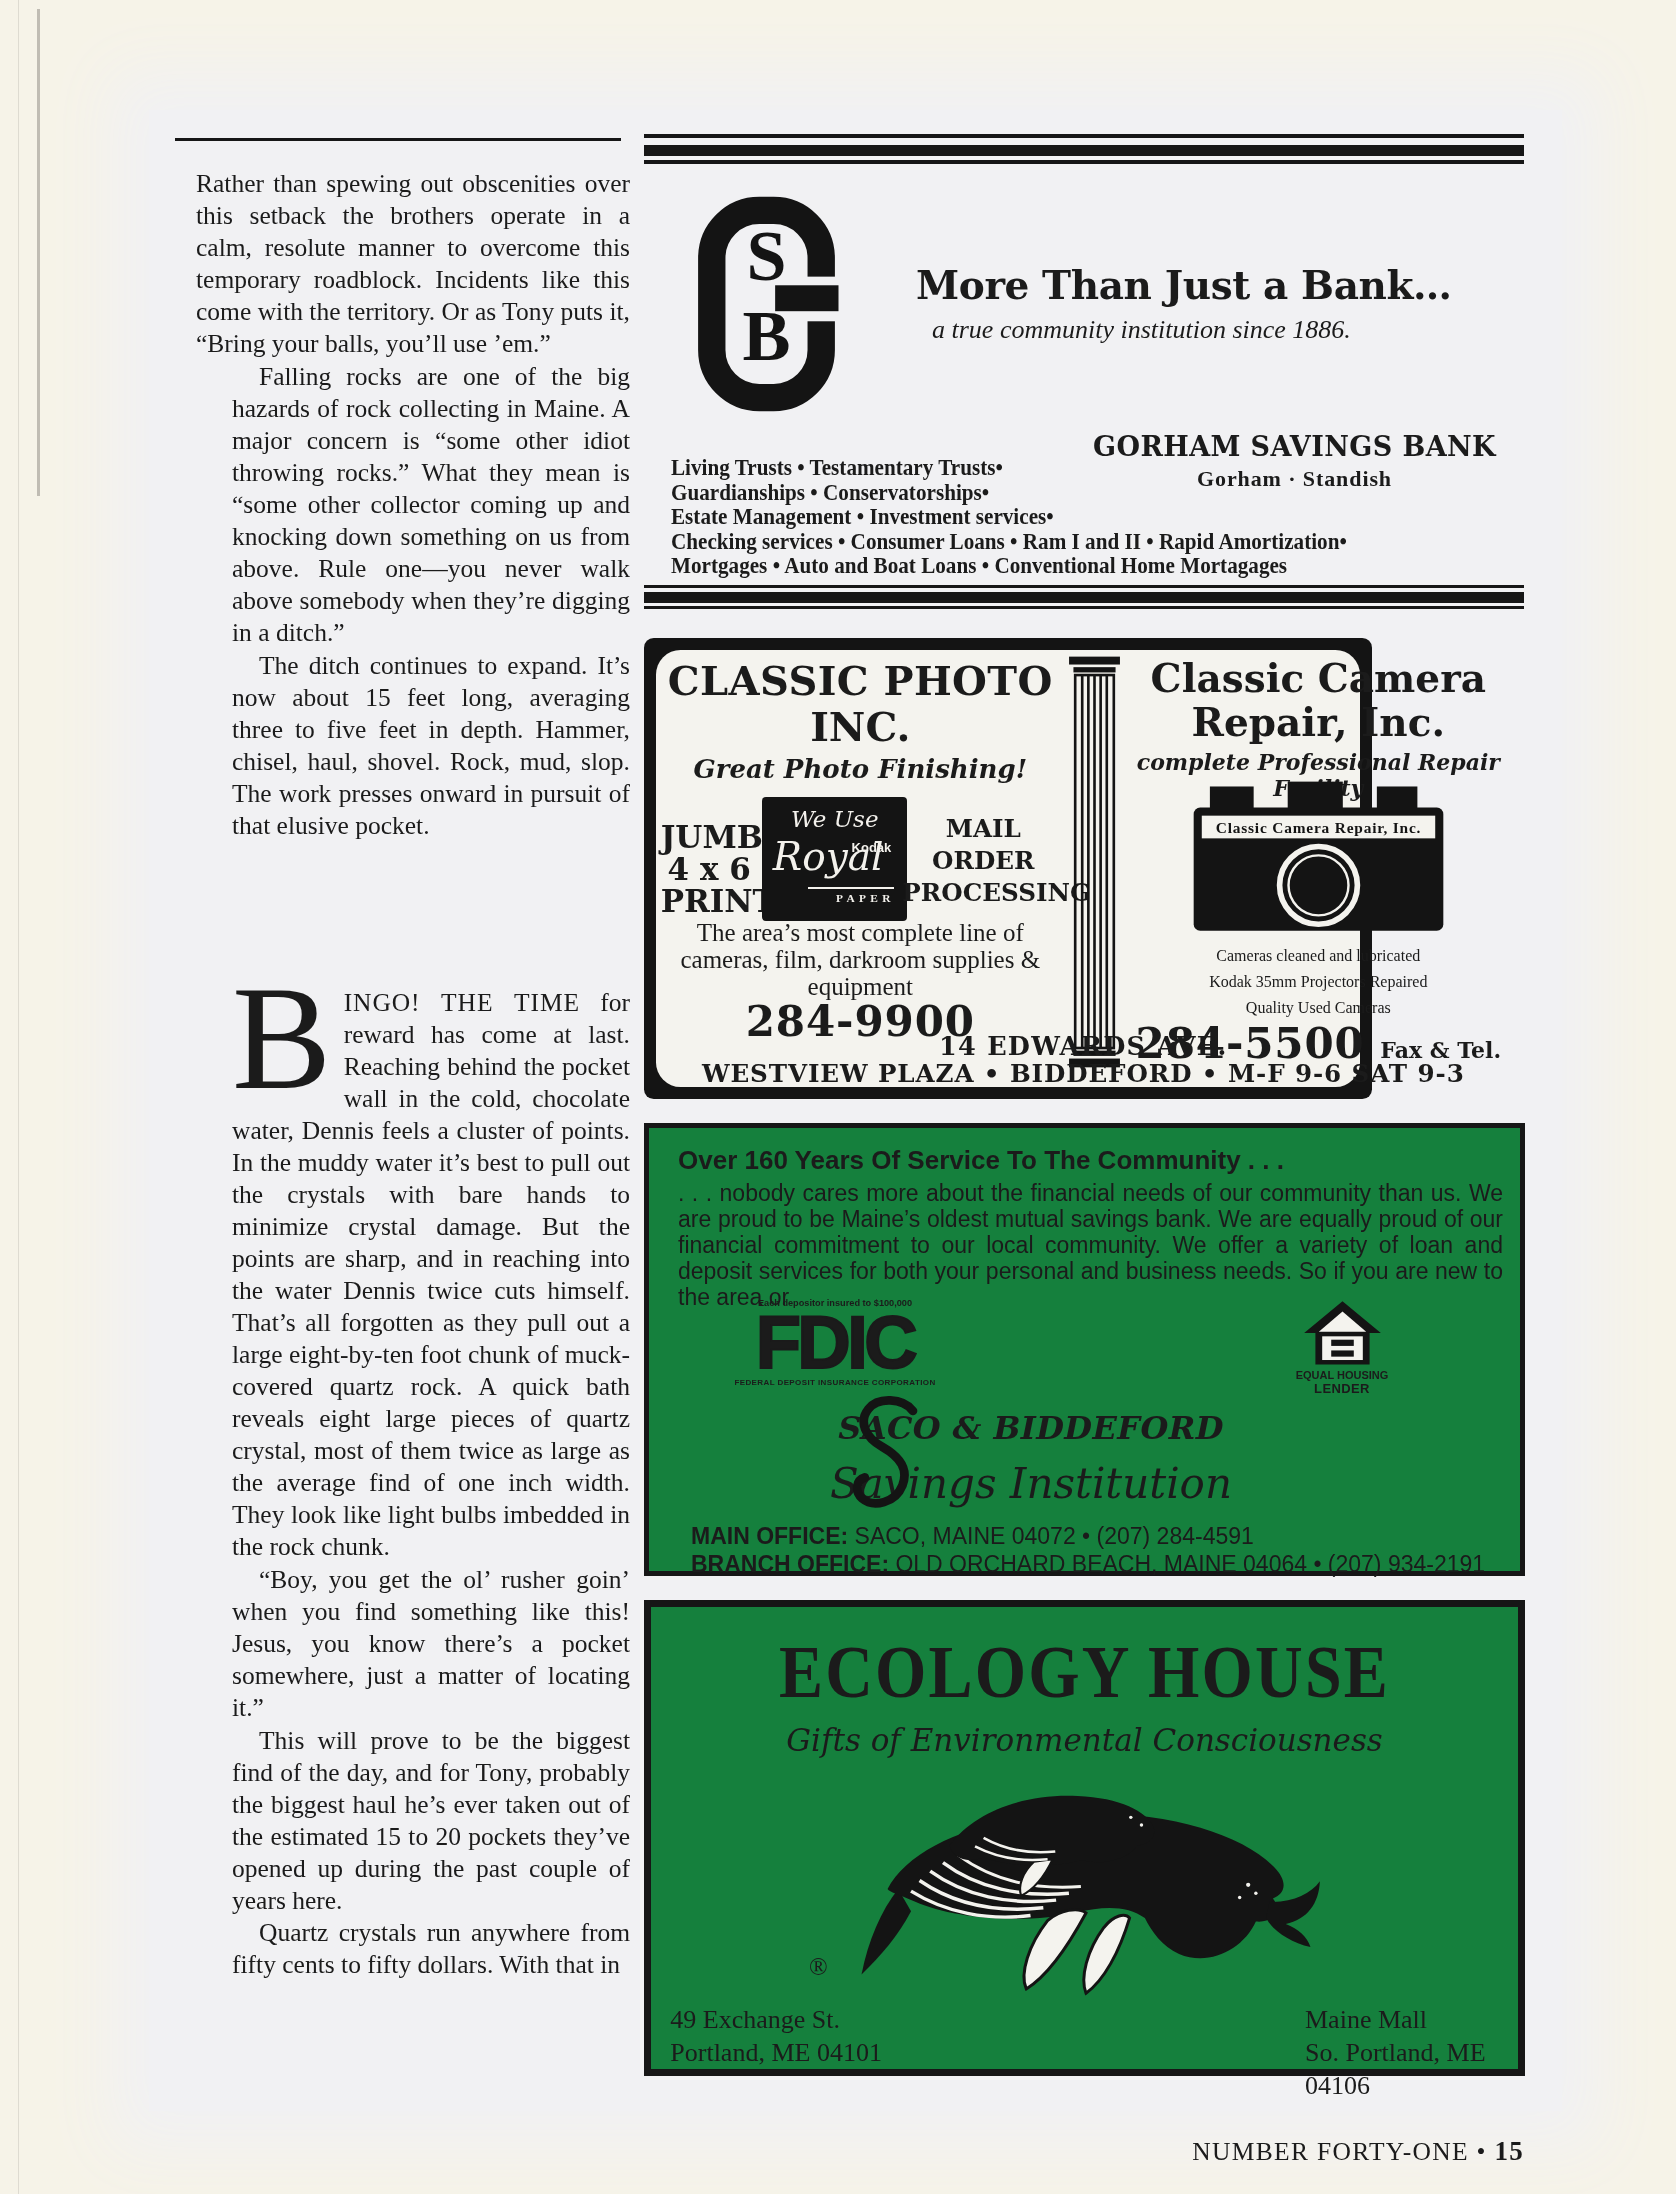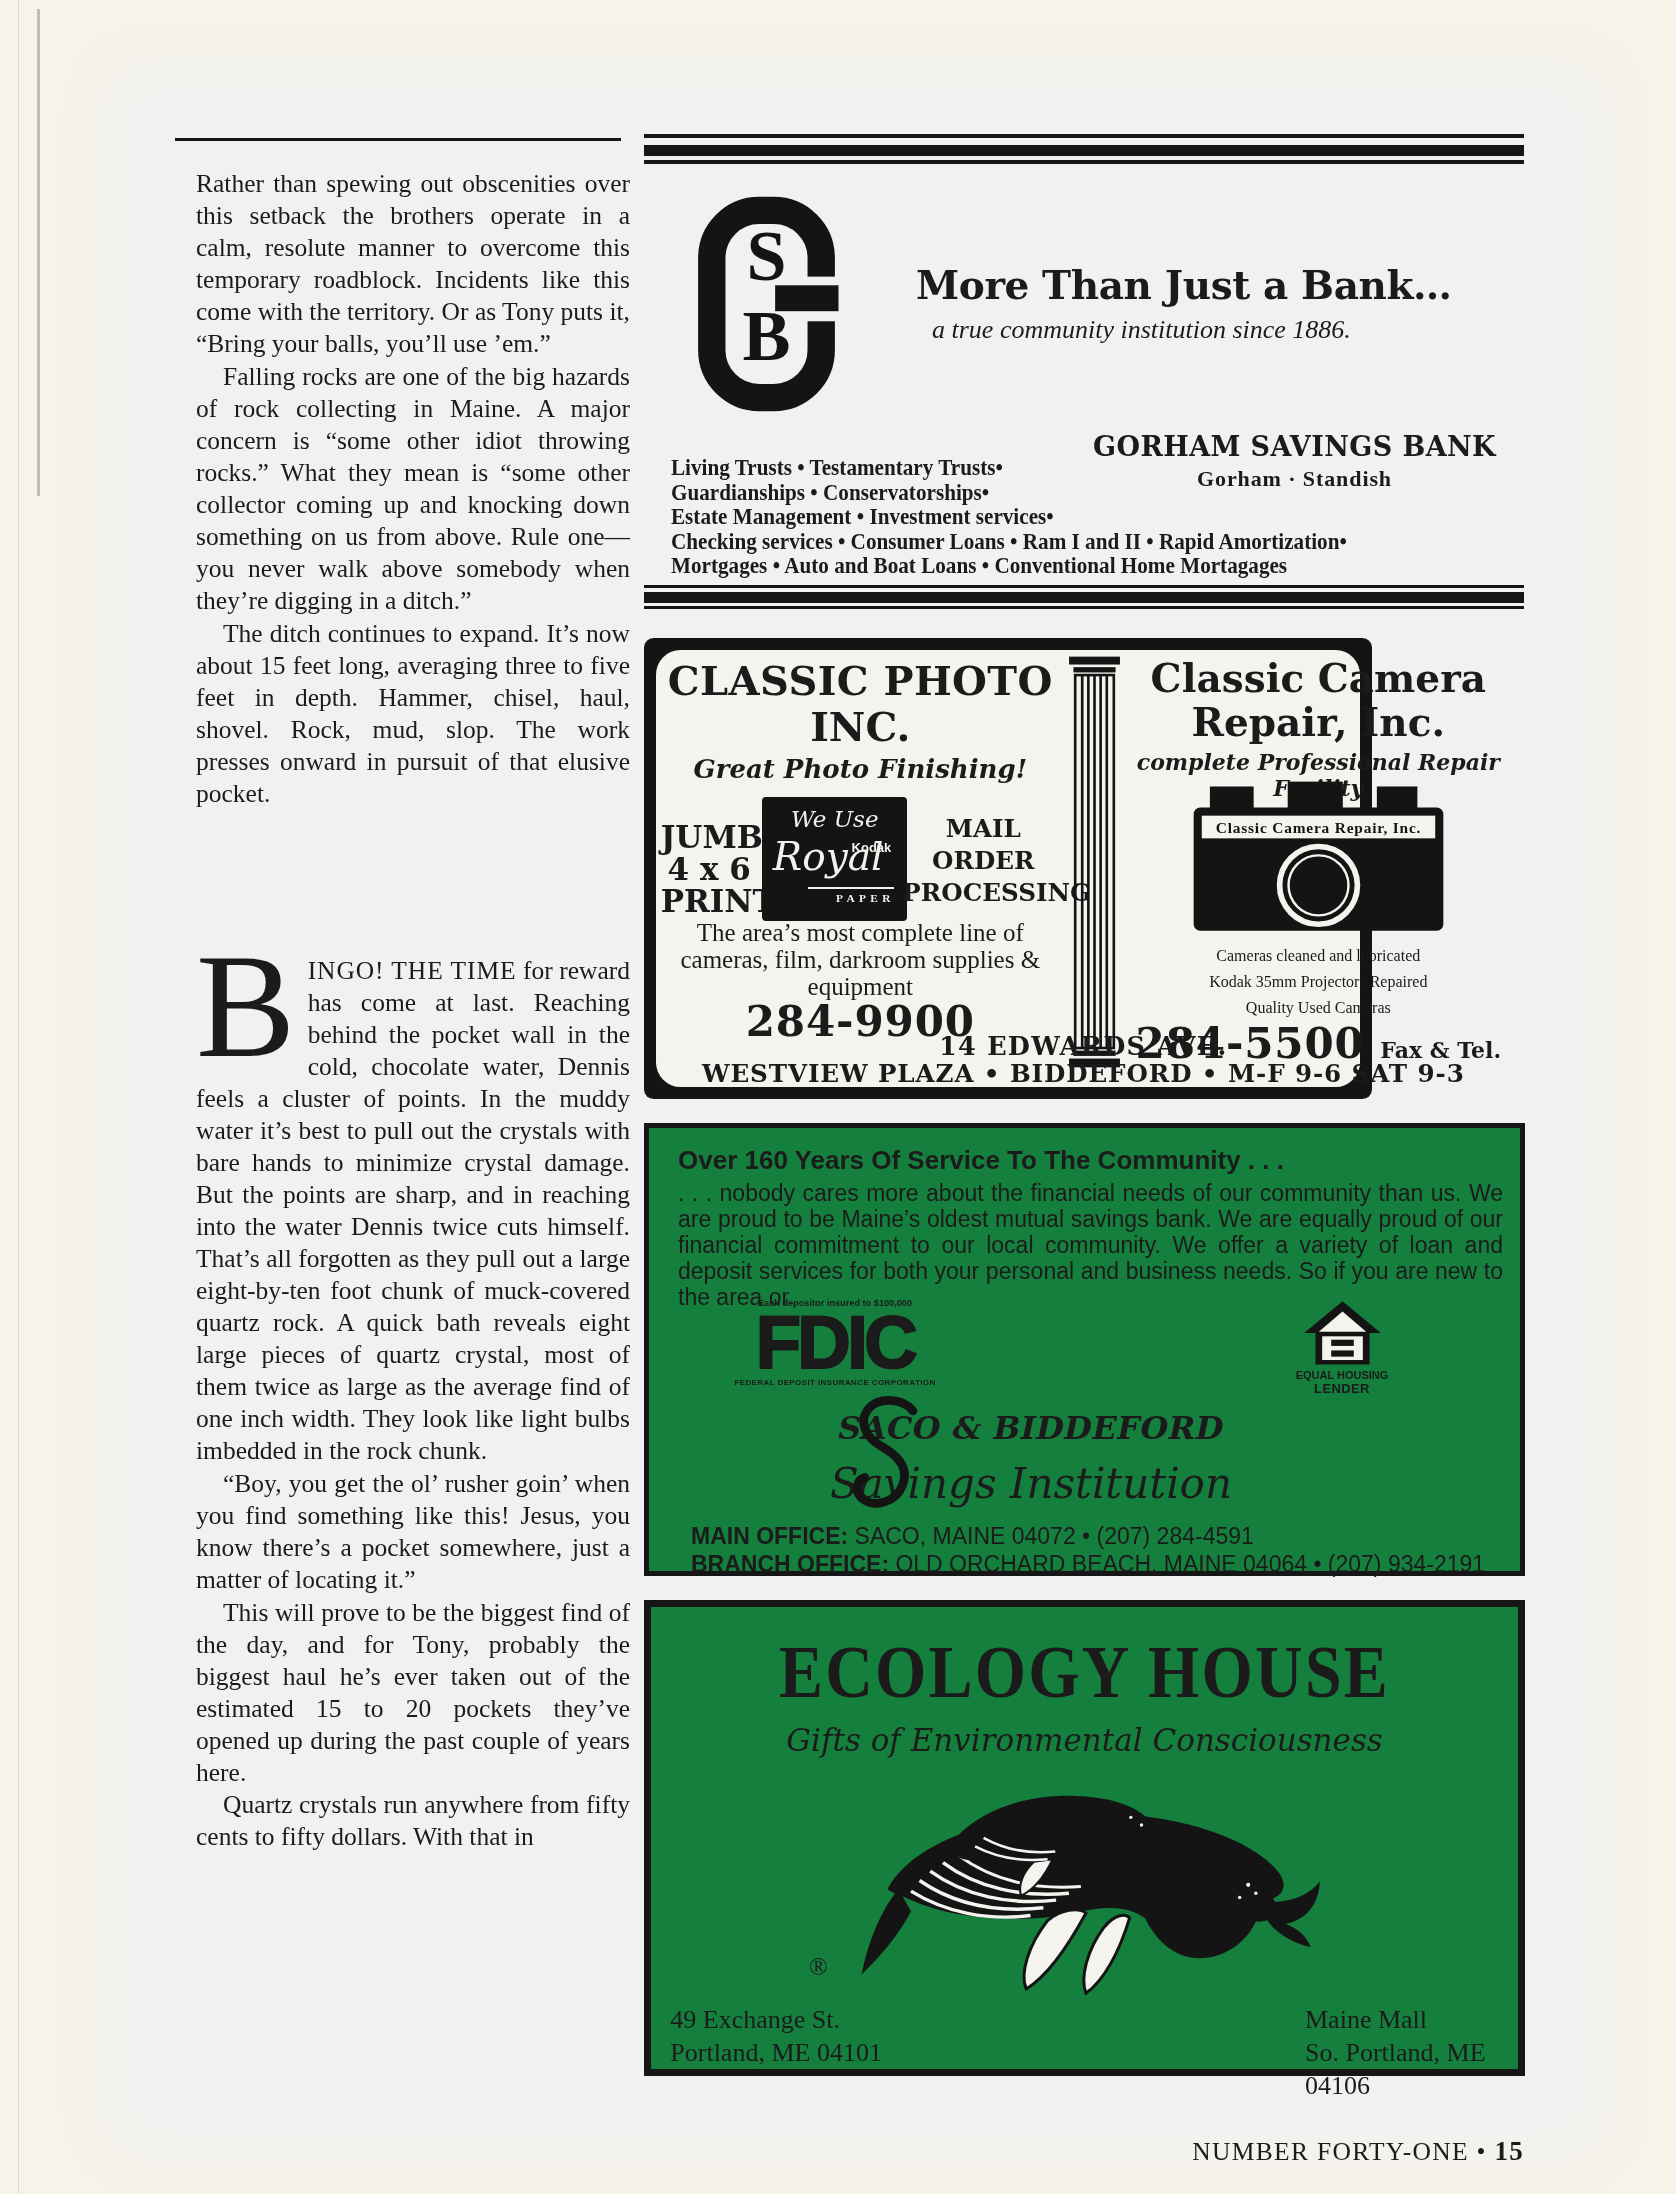--- a/index.html
+++ b/index.html
@@ -13,21 +13,21 @@
   .edge-line{position:absolute;left:37px;top:8.8px;width:2.6px;height:487px;background:#a9a49c;opacity:.7;}
   .edge-line2{position:absolute;left:17.6px;top:0;width:1.3px;height:2194px;background:#d8d4ca;opacity:.8;}
 
   .rule{position:absolute;background:#161616;}
 
   
   .article{position:absolute;left:196px;top:168px;width:434px;
     font-size:25.5px;line-height:32px;text-align:justify;}
   .article p{margin:0;}
   .article p.ind{text-indent:27px;}
-  .article p + p{margin-top:0.9px;}
+  .article p + p{margin-top:0.9px;margin-left:36px;}
   .bingo-gap{margin-top:145px !important;}
   .dropcap{float:left;font-size:149px;line-height:128px;margin:-13px 12.3px 0 0;
     font-family:"Liberation Serif",serif;font-weight:400;}
   .lead{letter-spacing:0.9px;}
 
   
   .adbox{position:absolute;background:#15803d;border:6.1px solid #161616;box-sizing:border-box;}
 
   
   .gsb-logo{position:absolute;left:693px;top:196px;width:147px;height:216px;}

